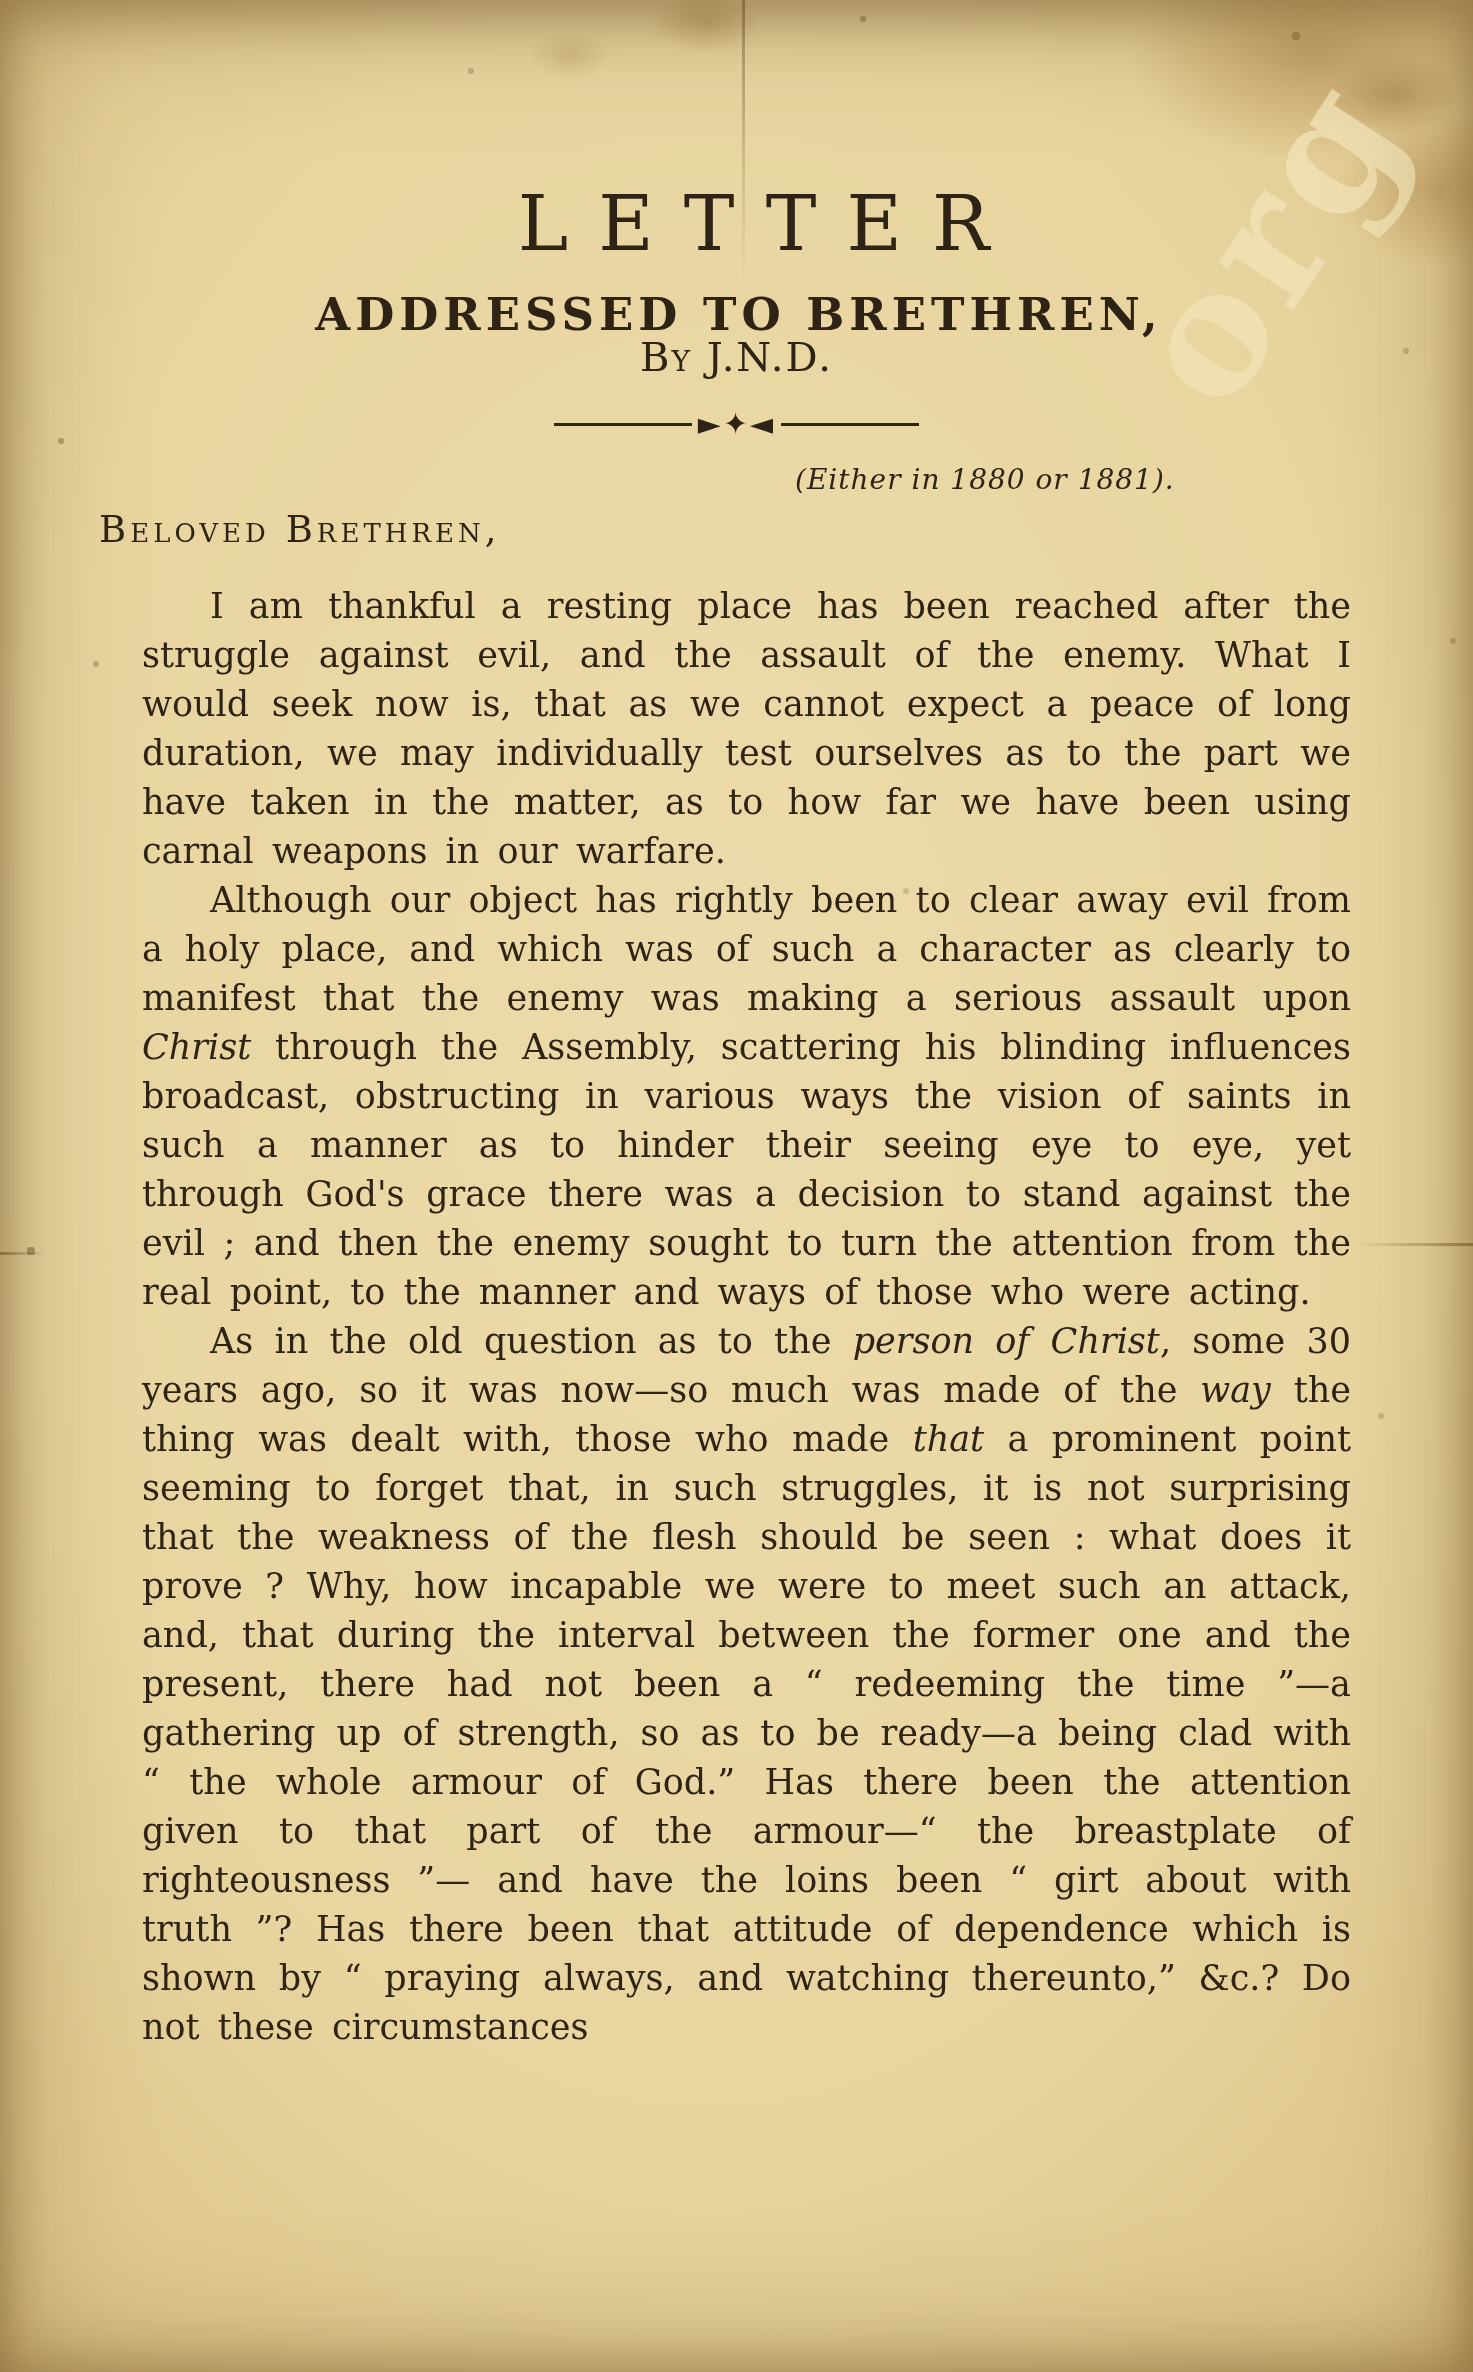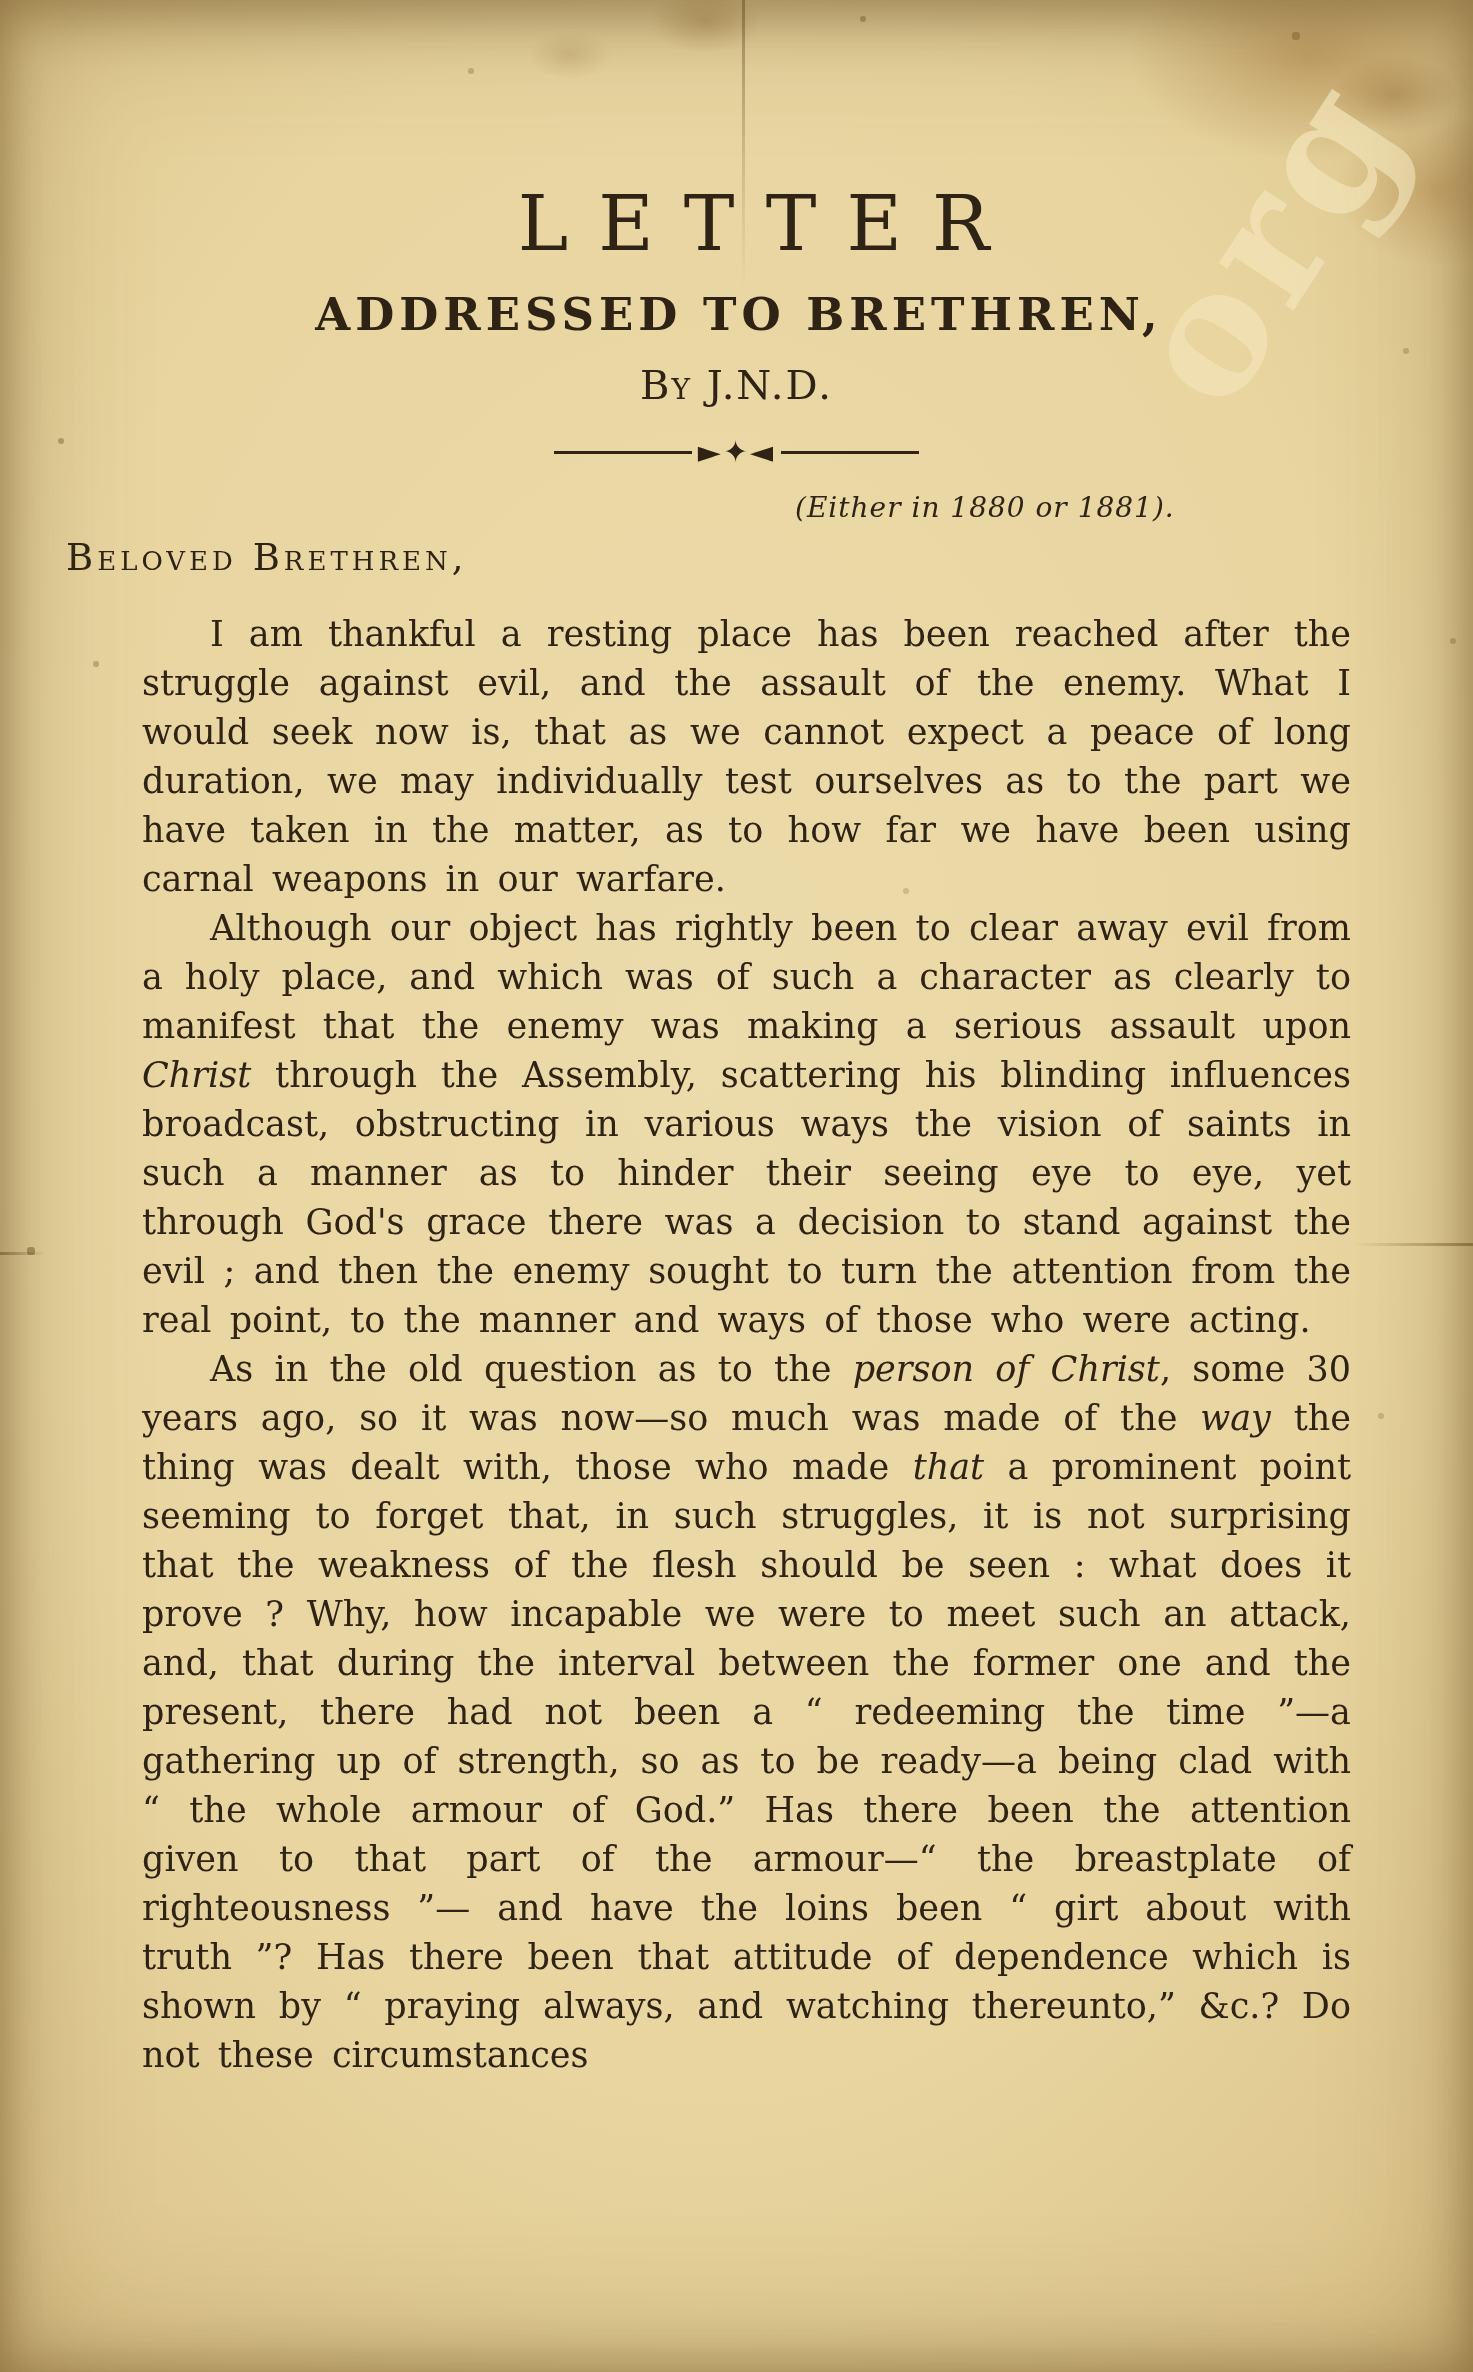--- a/index.html
+++ b/index.html
@@ -67,39 +67,39 @@
   .header { padding-top: 186px; text-align: center; }
   .title {
     margin: 0; font-size: 76px; font-weight: 500; line-height: 1;
     letter-spacing: 30px; text-indent: 30px; padding-left: 34px;
   }
   .subtitle {
     margin: 30px 0 0 0; font-size: 45px; font-weight: 700; line-height: 1;
     letter-spacing: 5px; text-indent: 5px;
   }
   .byline {
-    margin-top: 28px; font-size: 40px; line-height: 1;
+    font-size: 40px; line-height: 1;
     font-variant: small-caps; letter-spacing: 2px;
   }
   .divider {
     margin-top: 32px;
     display: flex; align-items: center; justify-content: center;
   }
   .divider .rule { width: 138px; height: 3px; background: #2e2315; }
   .divider .ornament {
     font-size: 30px; line-height: 1; padding: 0 6px; letter-spacing: 2px;
     color: #2e2315;
   }
   .dateline {
     margin: 26px 0 0 795px;
     font-style: italic; font-size: 28px; line-height: 1.1;
     letter-spacing: 1px;
   }
   .salutation {
-    margin: 14px 0 0 66px;
+    margin: 14px 0 0 99px;
     font-variant: small-caps; font-size: 37px; line-height: 1.1;
     letter-spacing: 4px;
   }
   .body {
     margin: 32px 122px 0 142px;
     font-size: 35px; line-height: 49px;
     text-align: justify; word-spacing: 7px;
   }
   .para { margin: 0; text-indent: 68px; }
   .para em { font-style: italic; }

